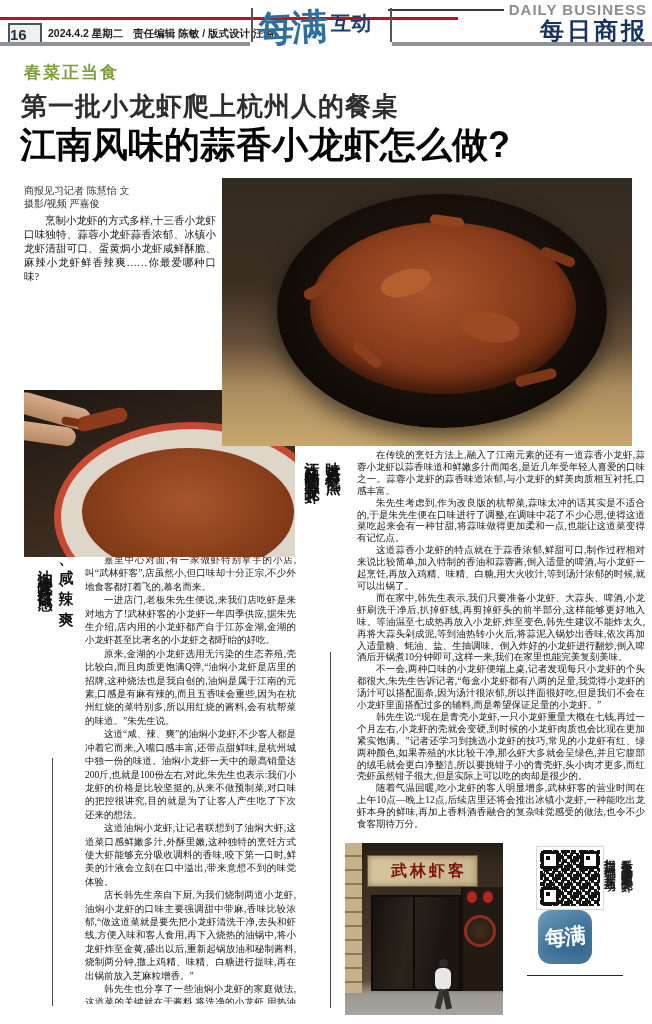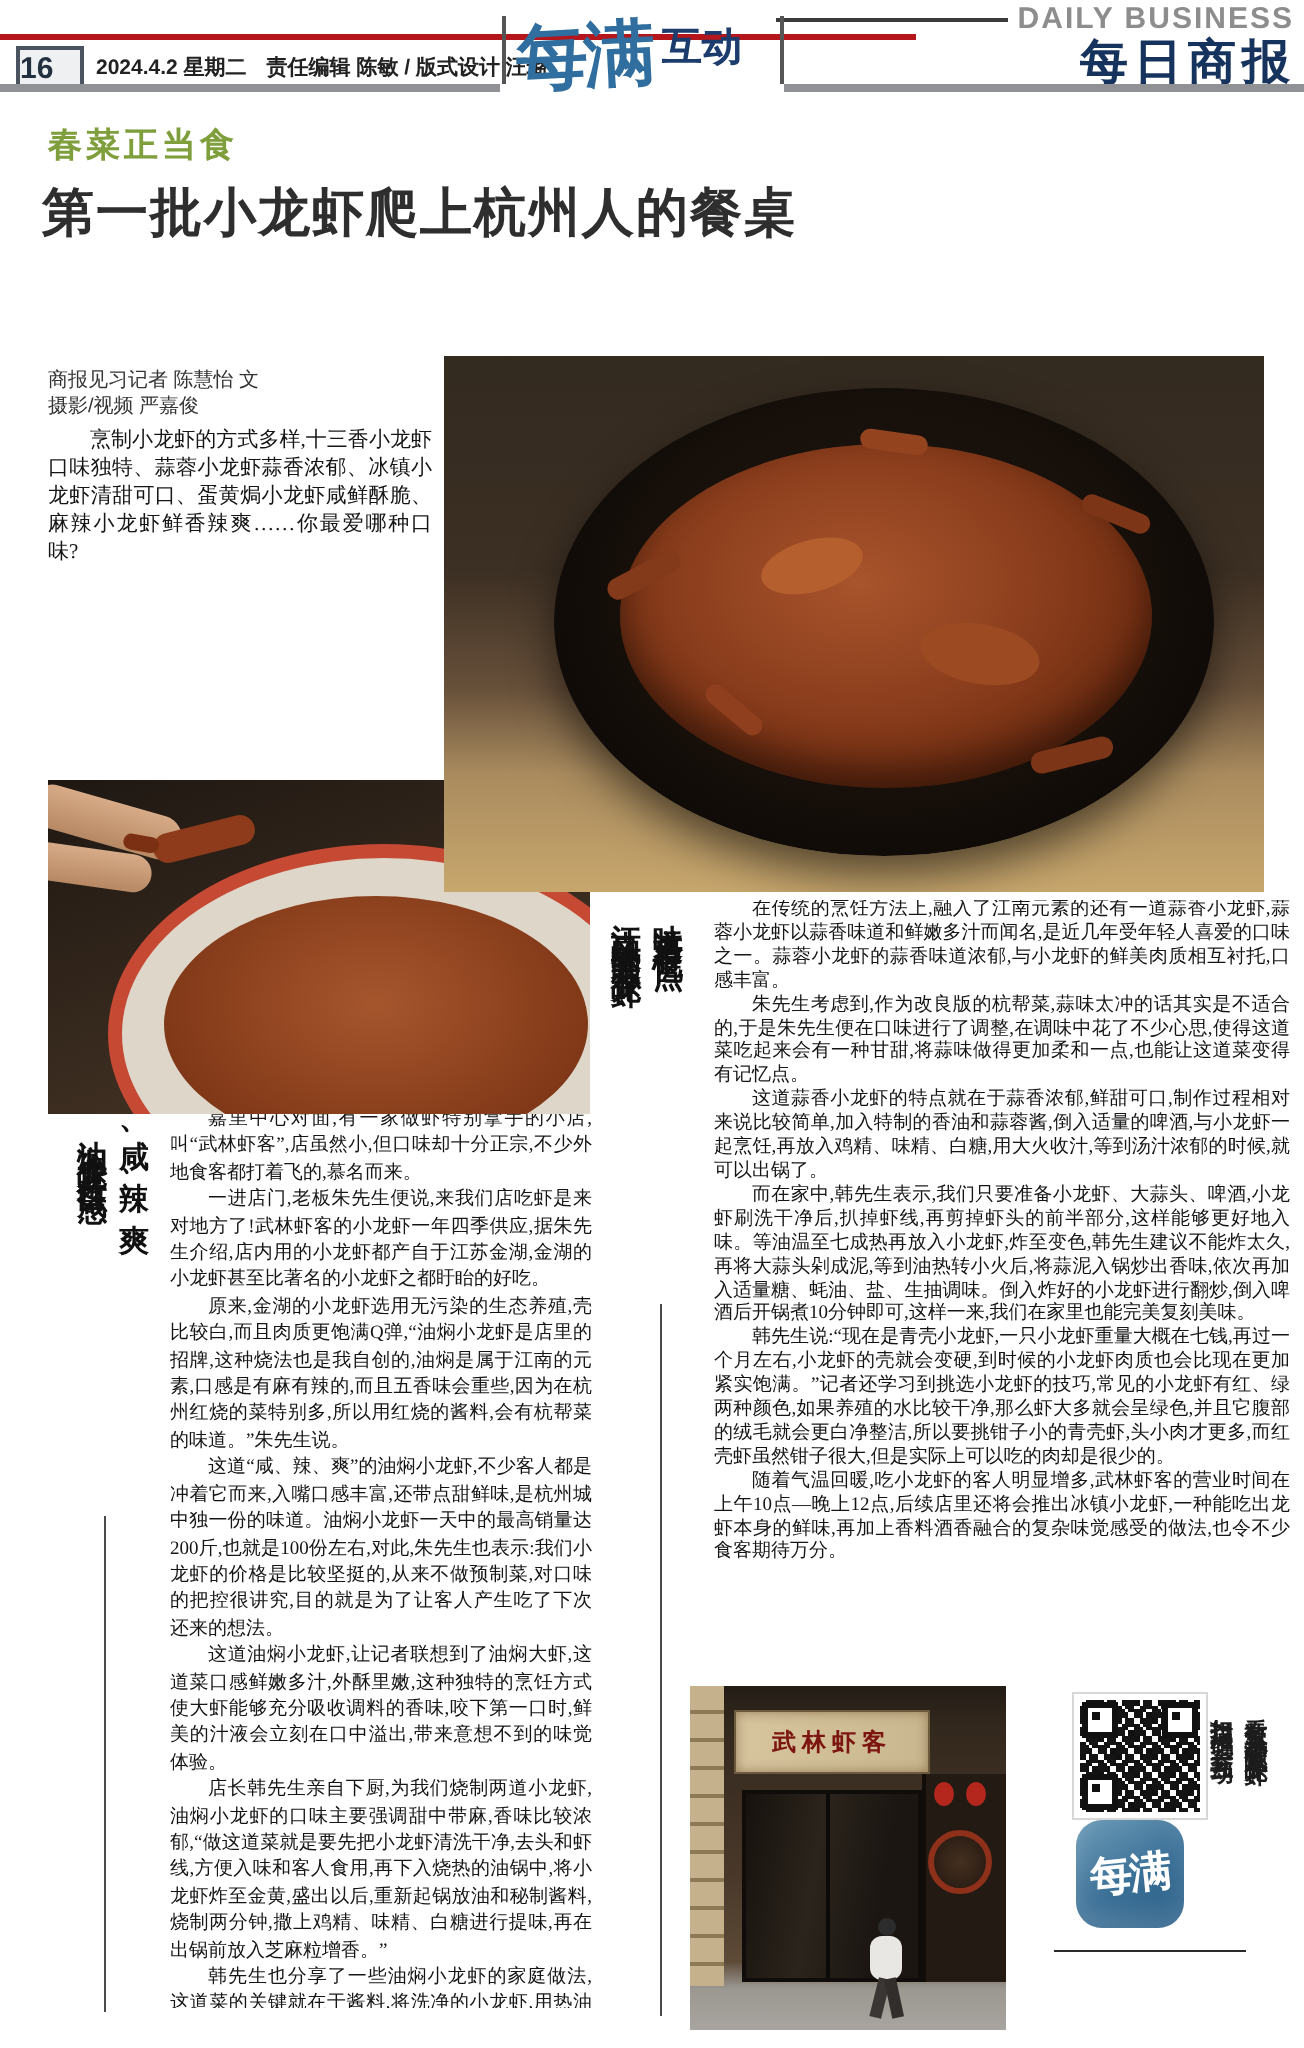--- a/index.html
+++ b/index.html
@@ -72,22 +72,22 @@
   .finger.f2{left:-12px;top:34px;width:64px;height:19px;transform:rotate(8deg);}
   .held{position:absolute;left:52px;top:22px;width:52px;height:15px;border-radius:8px;background:#8d3b1a;transform:rotate(-14deg);}
   .held:after{content:"";position:absolute;left:-14px;top:-2px;width:18px;height:8px;border-radius:5px;background:#7c3013;transform:rotate(24deg);}
   
   .store-photo{left:345px;top:843px;width:158px;height:172px;
       background:linear-gradient(180deg,#231c16 0%,#33281d 12%,#49382a 55%,#5d4a37 80%,#9b9892 88%,#a8a5a0 100%);}
   .tiles{position:absolute;left:0;top:0;width:17px;height:150px;
       background:repeating-linear-gradient(180deg,#c5b28c 0 12px,#8c7956 12px 14px);}
   .signboard{position:absolute;left:22px;top:12px;width:96px;height:30px;background:linear-gradient(90deg,#d7c59e,#c9b78f);
       border:1px solid #6b5a3e;box-shadow:inset 0 0 6px rgba(90,60,30,.5);
-      font-family:"Liberation Serif",serif;font-size:12px;font-weight:900;color:#7c150f;
-      text-align:center;line-height:30px;letter-spacing:3px;}
+      font-family:"Liberation Serif",serif;font-size:16px;font-weight:900;color:#7c150f;
+      text-align:center;line-height:30px;letter-spacing:3px;padding-left:13px;}
   .doorpane{position:absolute;left:26px;top:52px;width:86px;height:92px;border:2px solid #0f0c09;
       background:linear-gradient(100deg,#17120e 0%,#2b241c 40%,#1b1612 75%);}
   .doorpane:after{content:"";position:absolute;left:40px;top:0;width:2px;height:100%;background:#0c0a08;}
   .rightdoor{position:absolute;right:0;top:44px;width:40px;height:104px;background:#221a13;border-left:2px solid #120d09;}
   .emblem{position:absolute;right:7px;top:72px;width:26px;height:26px;border-radius:50%;border:3px solid #8f301b;
       background:radial-gradient(#45301f,#231711);}
   .lantern{position:absolute;width:10px;height:12px;border-radius:50%;background:#b3271c;}
   .lan1{right:10px;top:48px;} .lan2{right:26px;top:48px;}
   .person{position:absolute;left:88px;top:116px;width:22px;height:52px;}
   .p-head{position:absolute;left:6px;top:0;width:9px;height:9px;border-radius:50%;background:#2c2c2c;}
@@ -129,20 +129,21 @@
   <div class="gray-rule l"></div>
   <div class="gray-rule r"></div>
   <div class="tick l"></div>
   <div class="tick r"></div>
   <div class="paper-logo">
     <span class="logo-main">每满</span><span class="logo-sub">互动</span>
   </div>
 
   <div class="kicker">春菜正当食</div>
   <div class="deck">第一批小龙虾爬上杭州人的餐桌</div>
+  <div class="headline">江南风味的蒜香小龙虾怎么做?</div>
   <div class="byline">
     <div>商报见习记者 陈慧怡 文</div>
     <div>摄影/视频 严嘉俊</div>
   </div>
 
   <div class="col intro-col">
       <p>烹制小龙虾的方式多样,十三香小龙虾口味独特、蒜蓉小龙虾蒜香浓郁、冰镇小龙虾清甜可口、蛋黄焗小龙虾咸鲜酥脆、麻辣小龙虾鲜香辣爽……你最爱哪种口味?</p>
     </div>
 
   <div class="photo dish-photo">
@@ -184,20 +185,21 @@
   <div class="vhead vhead2">
     <span>味道更有记忆点</span>
     <span>江南风味的蒜香小龙虾</span>
   </div>
   <div class="vrule vrule2"></div>
   <div class="col garlic-col">
       <p>在传统的烹饪方法上,融入了江南元素的还有一道蒜香小龙虾,蒜蓉小龙虾以蒜香味道和鲜嫩多汁而闻名,是近几年受年轻人喜爱的口味之一。蒜蓉小龙虾的蒜香味道浓郁,与小龙虾的鲜美肉质相互衬托,口感丰富。</p>
       <p>朱先生考虑到,作为改良版的杭帮菜,蒜味太冲的话其实是不适合的,于是朱先生便在口味进行了调整,在调味中花了不少心思,使得这道菜吃起来会有一种甘甜,将蒜味做得更加柔和一点,也能让这道菜变得有记忆点。</p>
       <p>这道蒜香小龙虾的特点就在于蒜香浓郁,鲜甜可口,制作过程相对来说比较简单,加入特制的香油和蒜蓉酱,倒入适量的啤酒,与小龙虾一起烹饪,再放入鸡精、味精、白糖,用大火收汁,等到汤汁浓郁的时候,就可以出锅了。</p>
       <p>而在家中,韩先生表示,我们只要准备小龙虾、大蒜头、啤酒,小龙虾刷洗干净后,扒掉虾线,再剪掉虾头的前半部分,这样能够更好地入味。等油温至七成热再放入小龙虾,炸至变色,韩先生建议不能炸太久,再将大蒜头剁成泥,等到油热转小火后,将蒜泥入锅炒出香味,依次再加入适量糖、蚝油、盐、生抽调味。倒入炸好的小龙虾进行翻炒,倒入啤酒后开锅煮10分钟即可,这样一来,我们在家里也能完美复刻美味。</p>
+      <p>不一会,两种口味的小龙虾便端上桌,记者发现每只小龙虾的个头都很大,朱先生告诉记者,“每盒小龙虾都有八两的足量,我觉得小龙虾的汤汁可以搭配面条,因为汤汁很浓郁,所以拌面很好吃,但是我们不会在小龙虾里面搭配过多的辅料,而是希望保证足量的小龙虾。”</p>
       <p>韩先生说:“现在是青壳小龙虾,一只小龙虾重量大概在七钱,再过一个月左右,小龙虾的壳就会变硬,到时候的小龙虾肉质也会比现在更加紧实饱满。”记者还学习到挑选小龙虾的技巧,常见的小龙虾有红、绿两种颜色,如果养殖的水比较干净,那么虾大多就会呈绿色,并且它腹部的绒毛就会更白净整洁,所以要挑钳子小的青壳虾,头小肉才更多,而红壳虾虽然钳子很大,但是实际上可以吃的肉却是很少的。</p>
       <p>随着气温回暖,吃小龙虾的客人明显增多,武林虾客的营业时间在上午10点—晚上12点,后续店里还将会推出冰镇小龙虾,一种能吃出龙虾本身的鲜味,再加上香料酒香融合的复杂味觉感受的做法,也令不少食客期待万分。</p>
     </div>
 
   <div class="photo store-photo">
     <div class="tiles"></div>
     <div class="signboard">武林虾客</div>
     <div class="doorpane"></div>
     <div class="rightdoor"></div>
     <div class="lantern lan1"></div>

